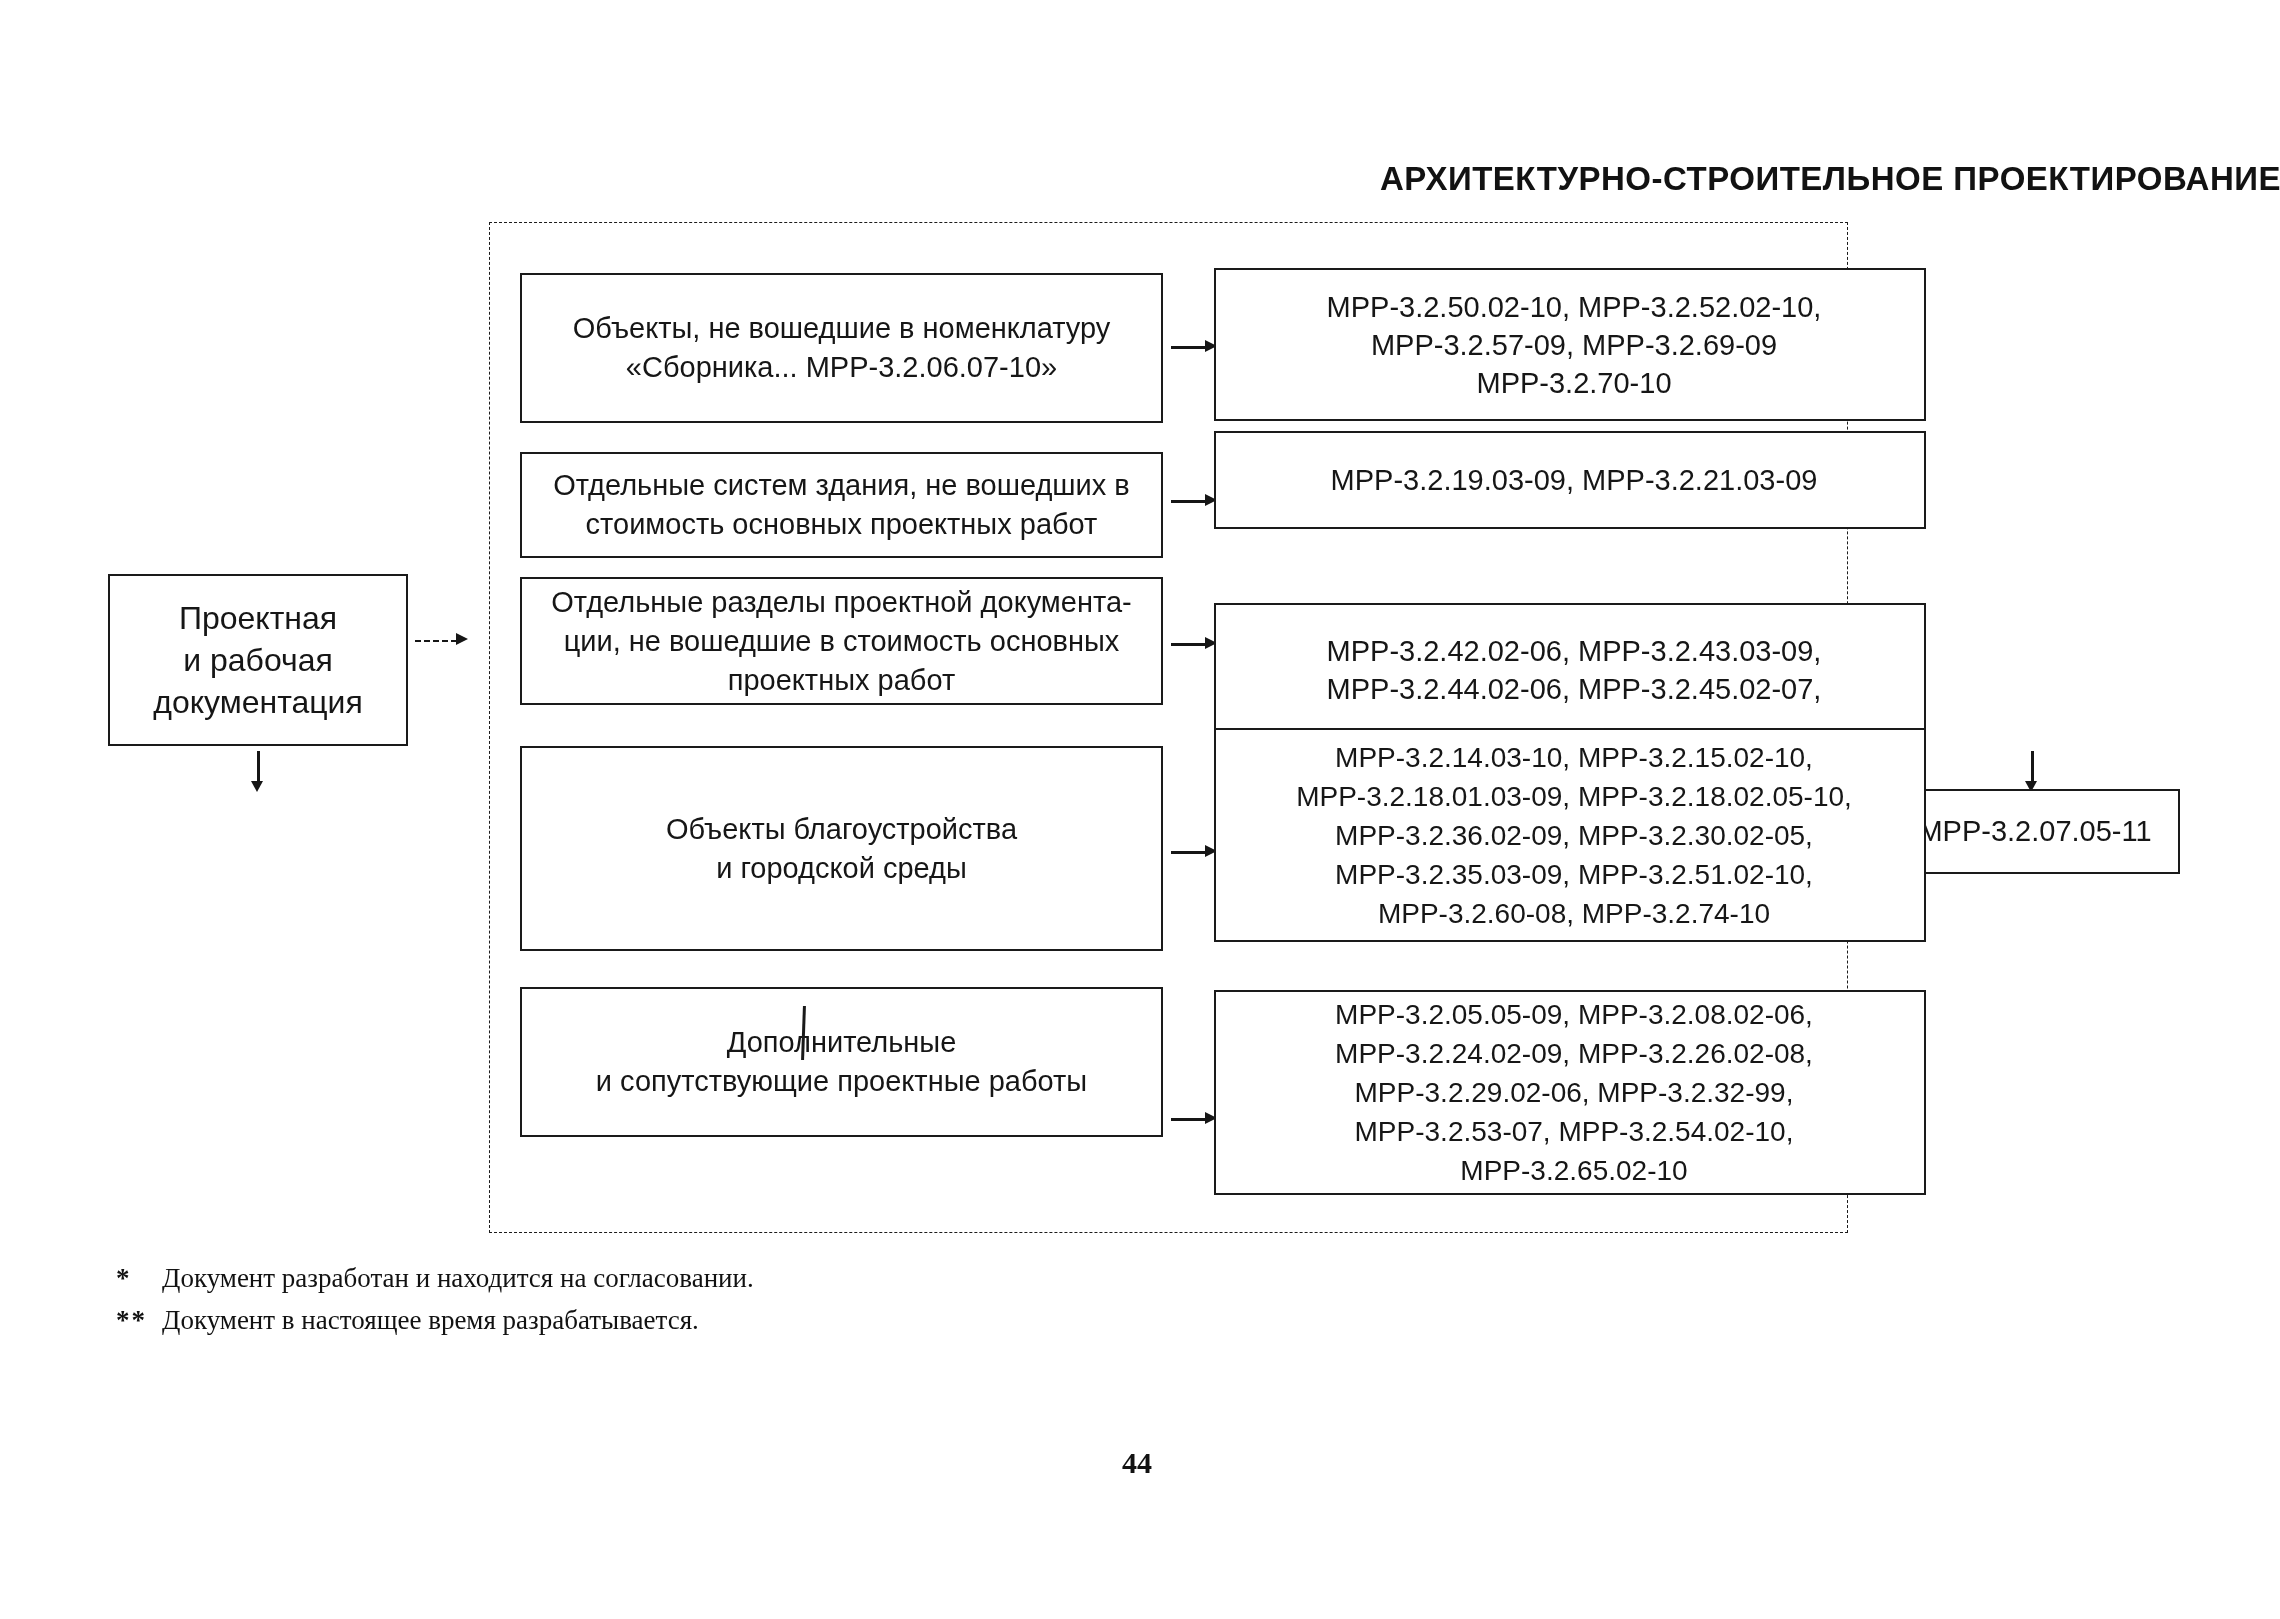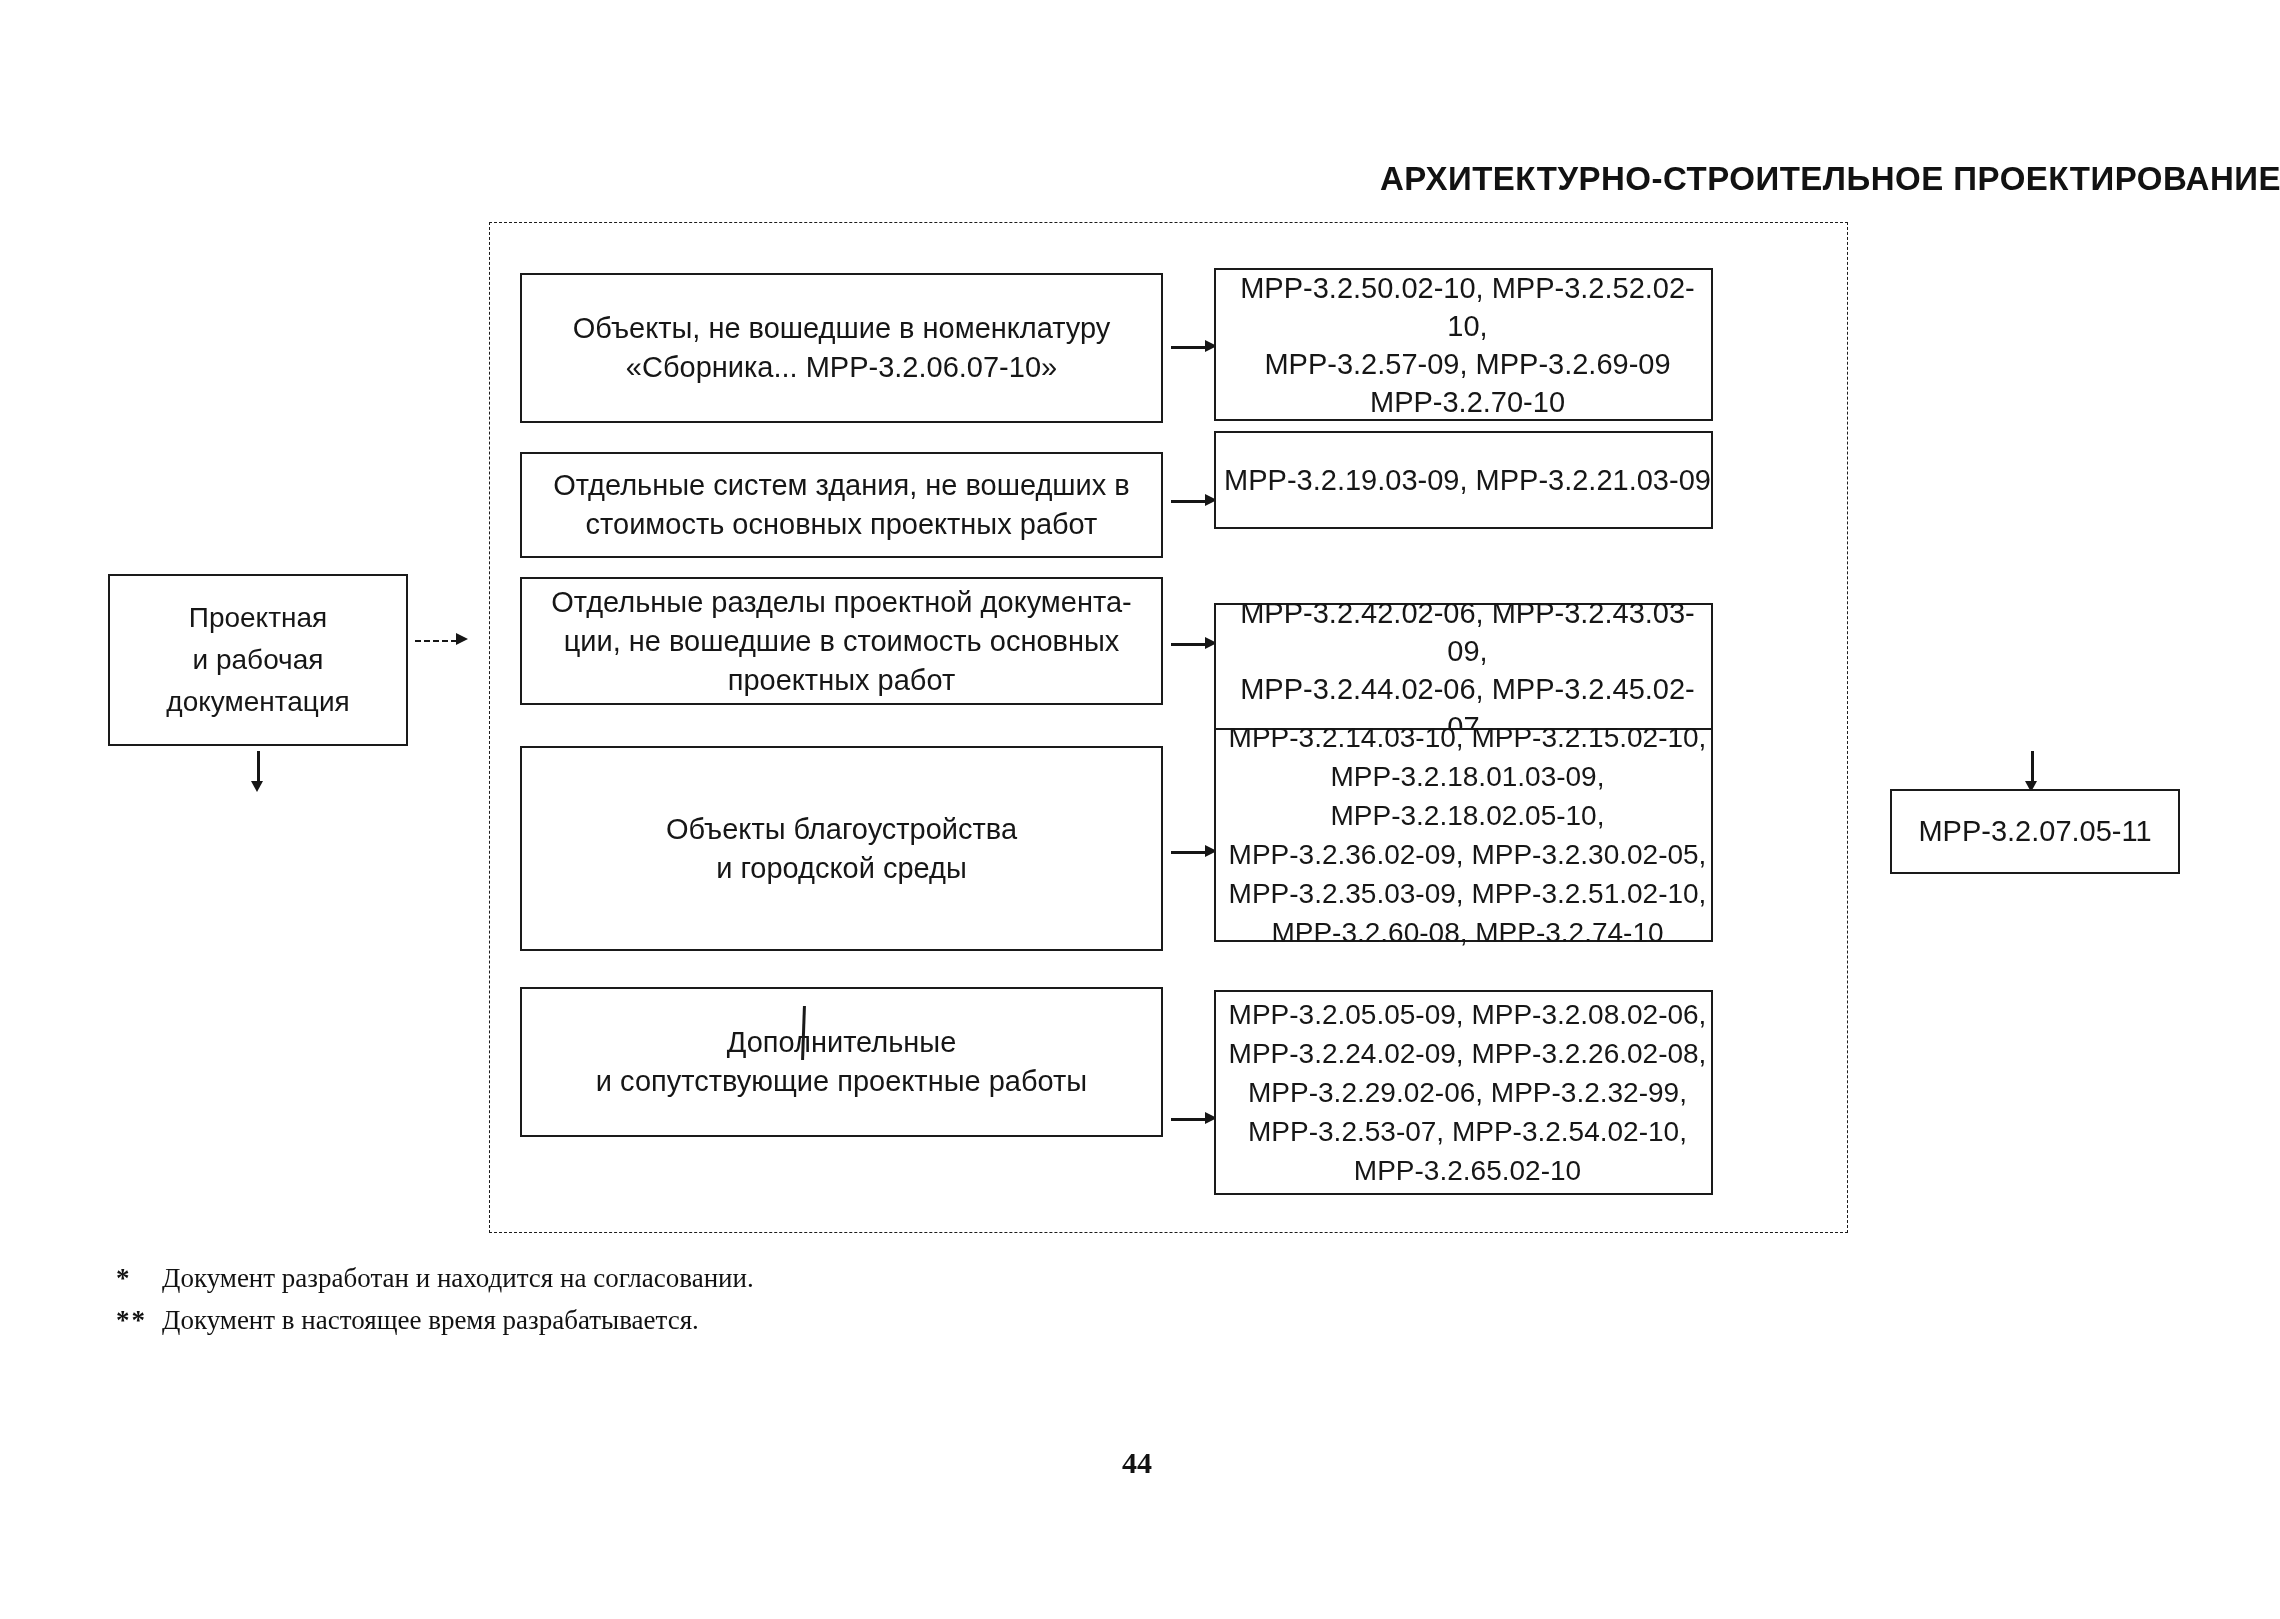--- a/index.html
+++ b/index.html
@@ -32,28 +32,28 @@
     background:#ffffff;
   }
   
   .cat{left:520px;width:643px;font-size:29px;line-height:39px;}
   .cat0{top:273px;height:150px;}
   .cat1{top:452px;height:106px;}
   .cat2{top:577px;height:128px;}
   .cat3{top:746px;height:205px;}
   .cat4{top:987px;height:150px;}
   
-  .code{left:1214px;width:499px;font-size:29px;line-height:38px;padding-left:8px;}
+  .code{left:1214px;width:712px;font-size:29px;line-height:38px;padding-left:8px;}
   .code0{top:268px;height:153px;}
   .code1{top:431px;height:98px;}
   .code2{top:579px;height:133px;margin-top:24px;}
   .code3{top:728px;height:214px;font-size:28px;line-height:39px;}
   .code4{top:990px;height:205px;font-size:28px;line-height:39px;}
   
-  .src-left{left:108px;top:574px;width:300px;height:172px;font-size:28px;line-height:42px;}
+  .src-left{left:108px;top:574px;width:300px;height:172px;font-size:32px;line-height:42px;}
   .codes-left{left:108px;top:789px;width:300px;height:160px;font-size:30px;line-height:42px;}
   .src-right{left:1890px;top:574px;width:287px;height:172px;font-size:29px;line-height:41px;}
   .codes-right{left:1890px;top:789px;width:290px;height:85px;font-size:29px;}
   
   .h-arrow{position:absolute;width:35px;height:2.9px;background:#161616;}
   .h-arrow::after{
     content:"";position:absolute;right:-10.6px;top:-5.8px;
     border-left:12.6px solid #161616;
     border-top:6.8px solid transparent;border-bottom:6.8px solid transparent;
   }

